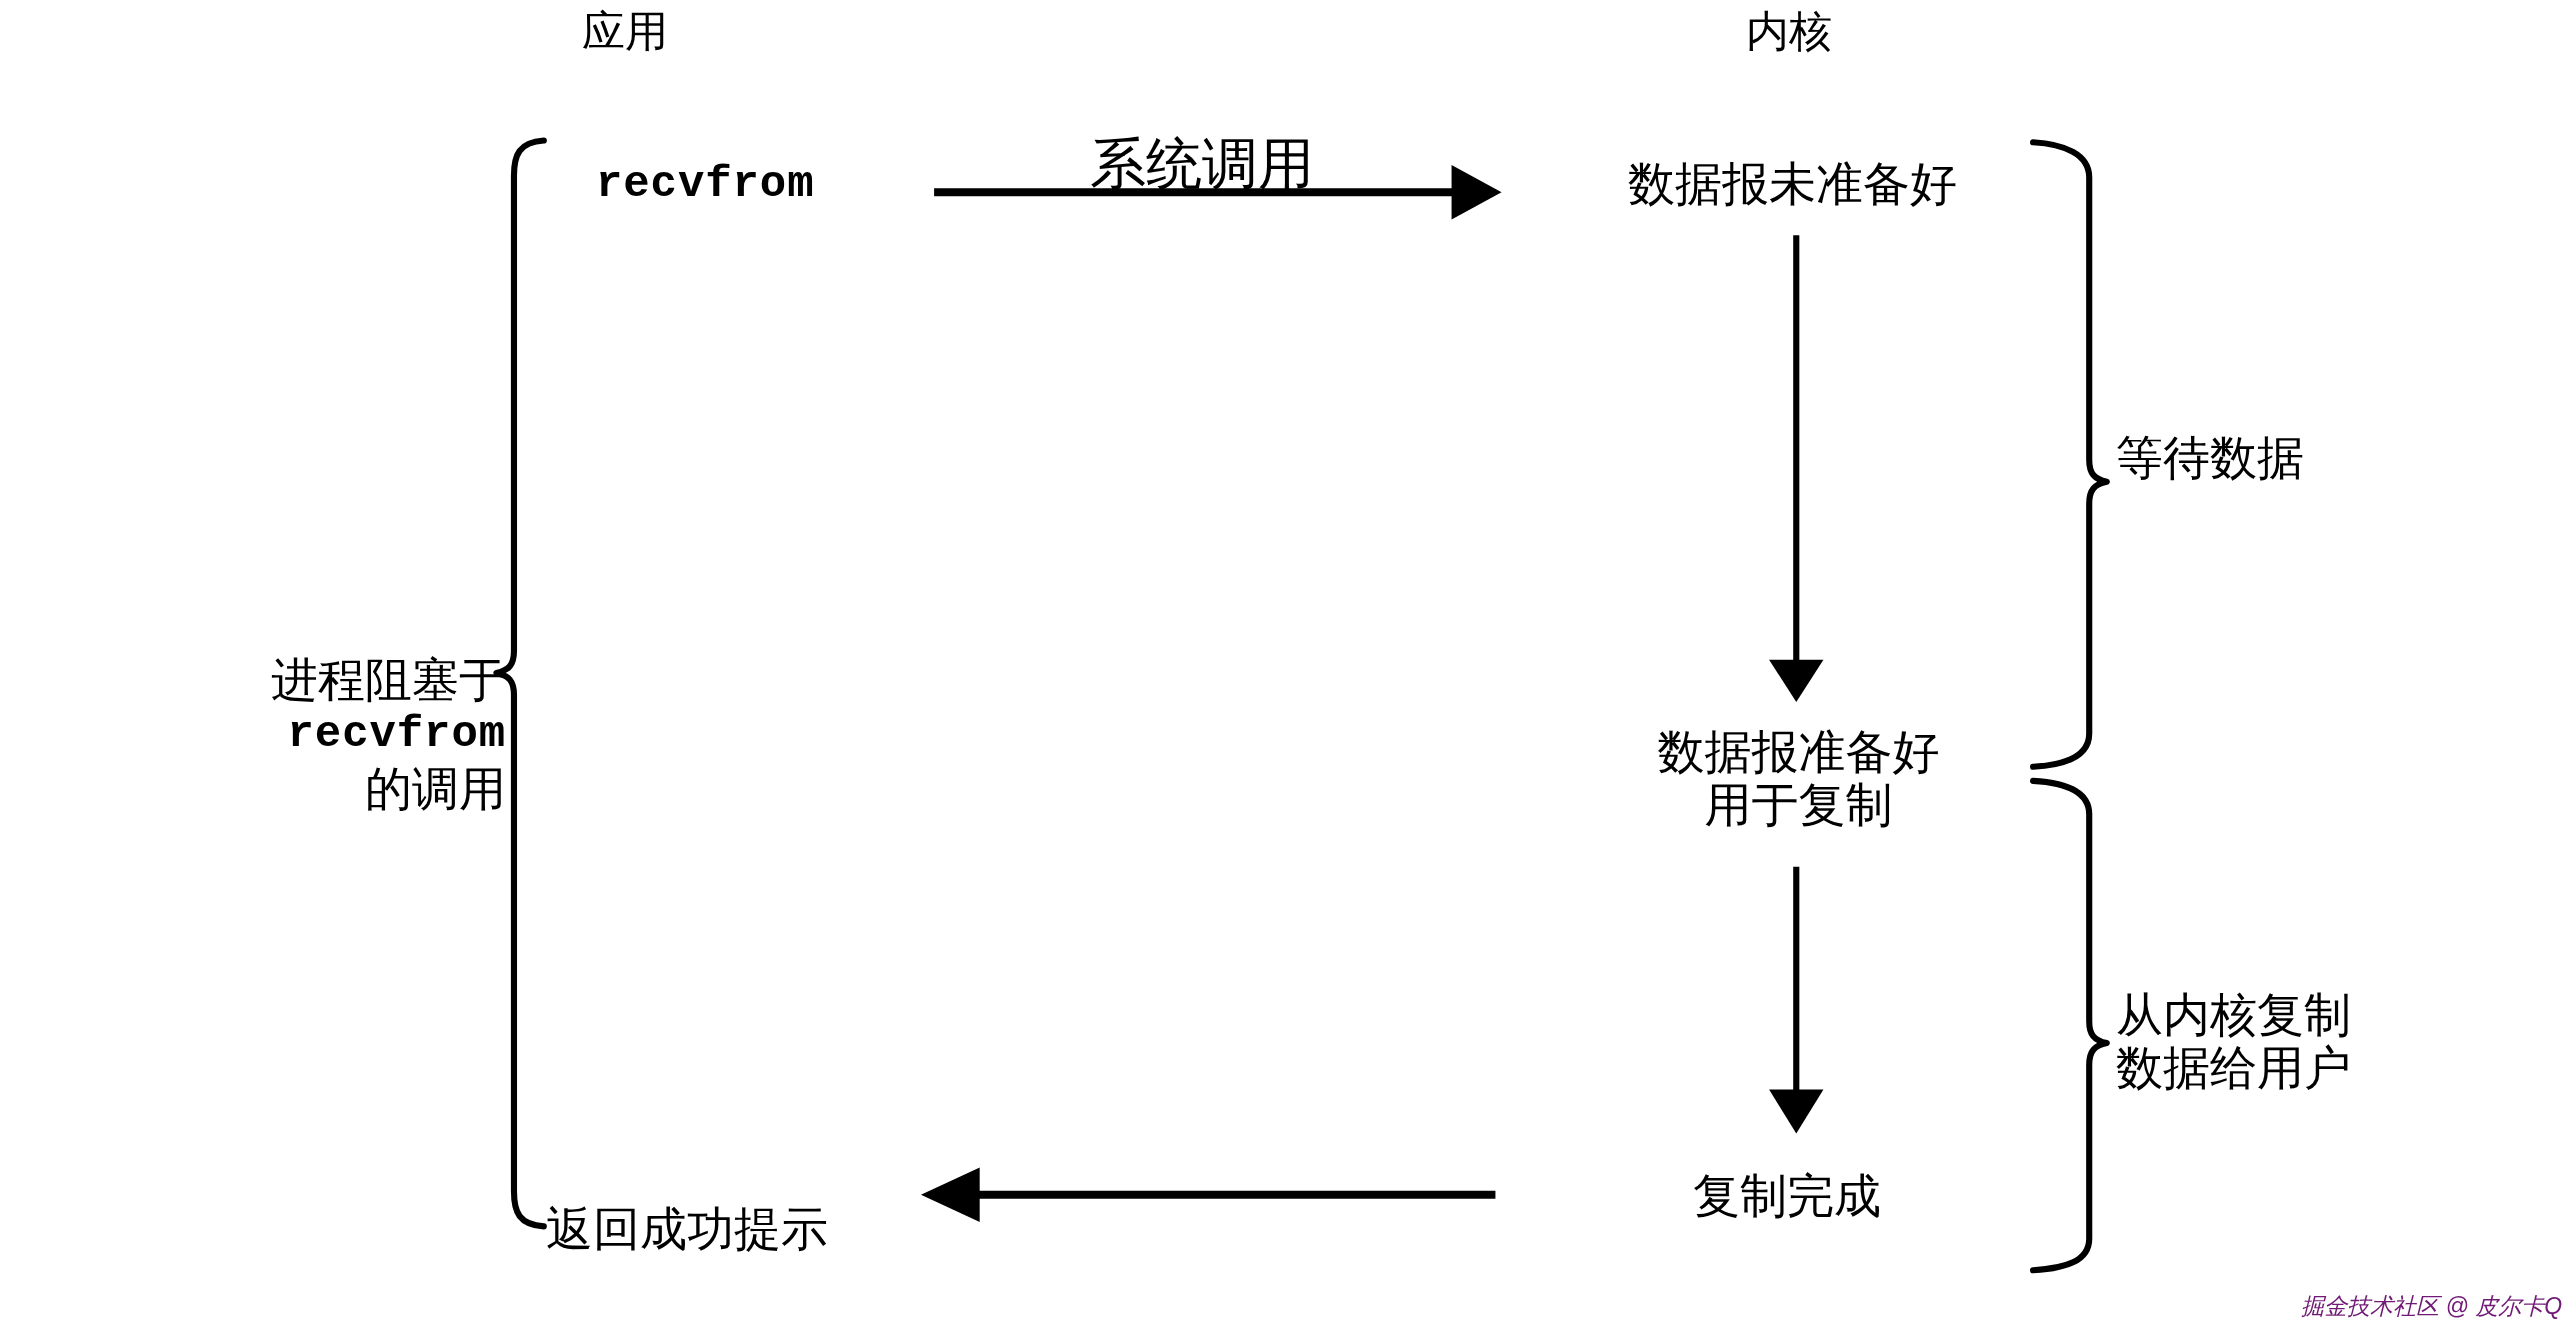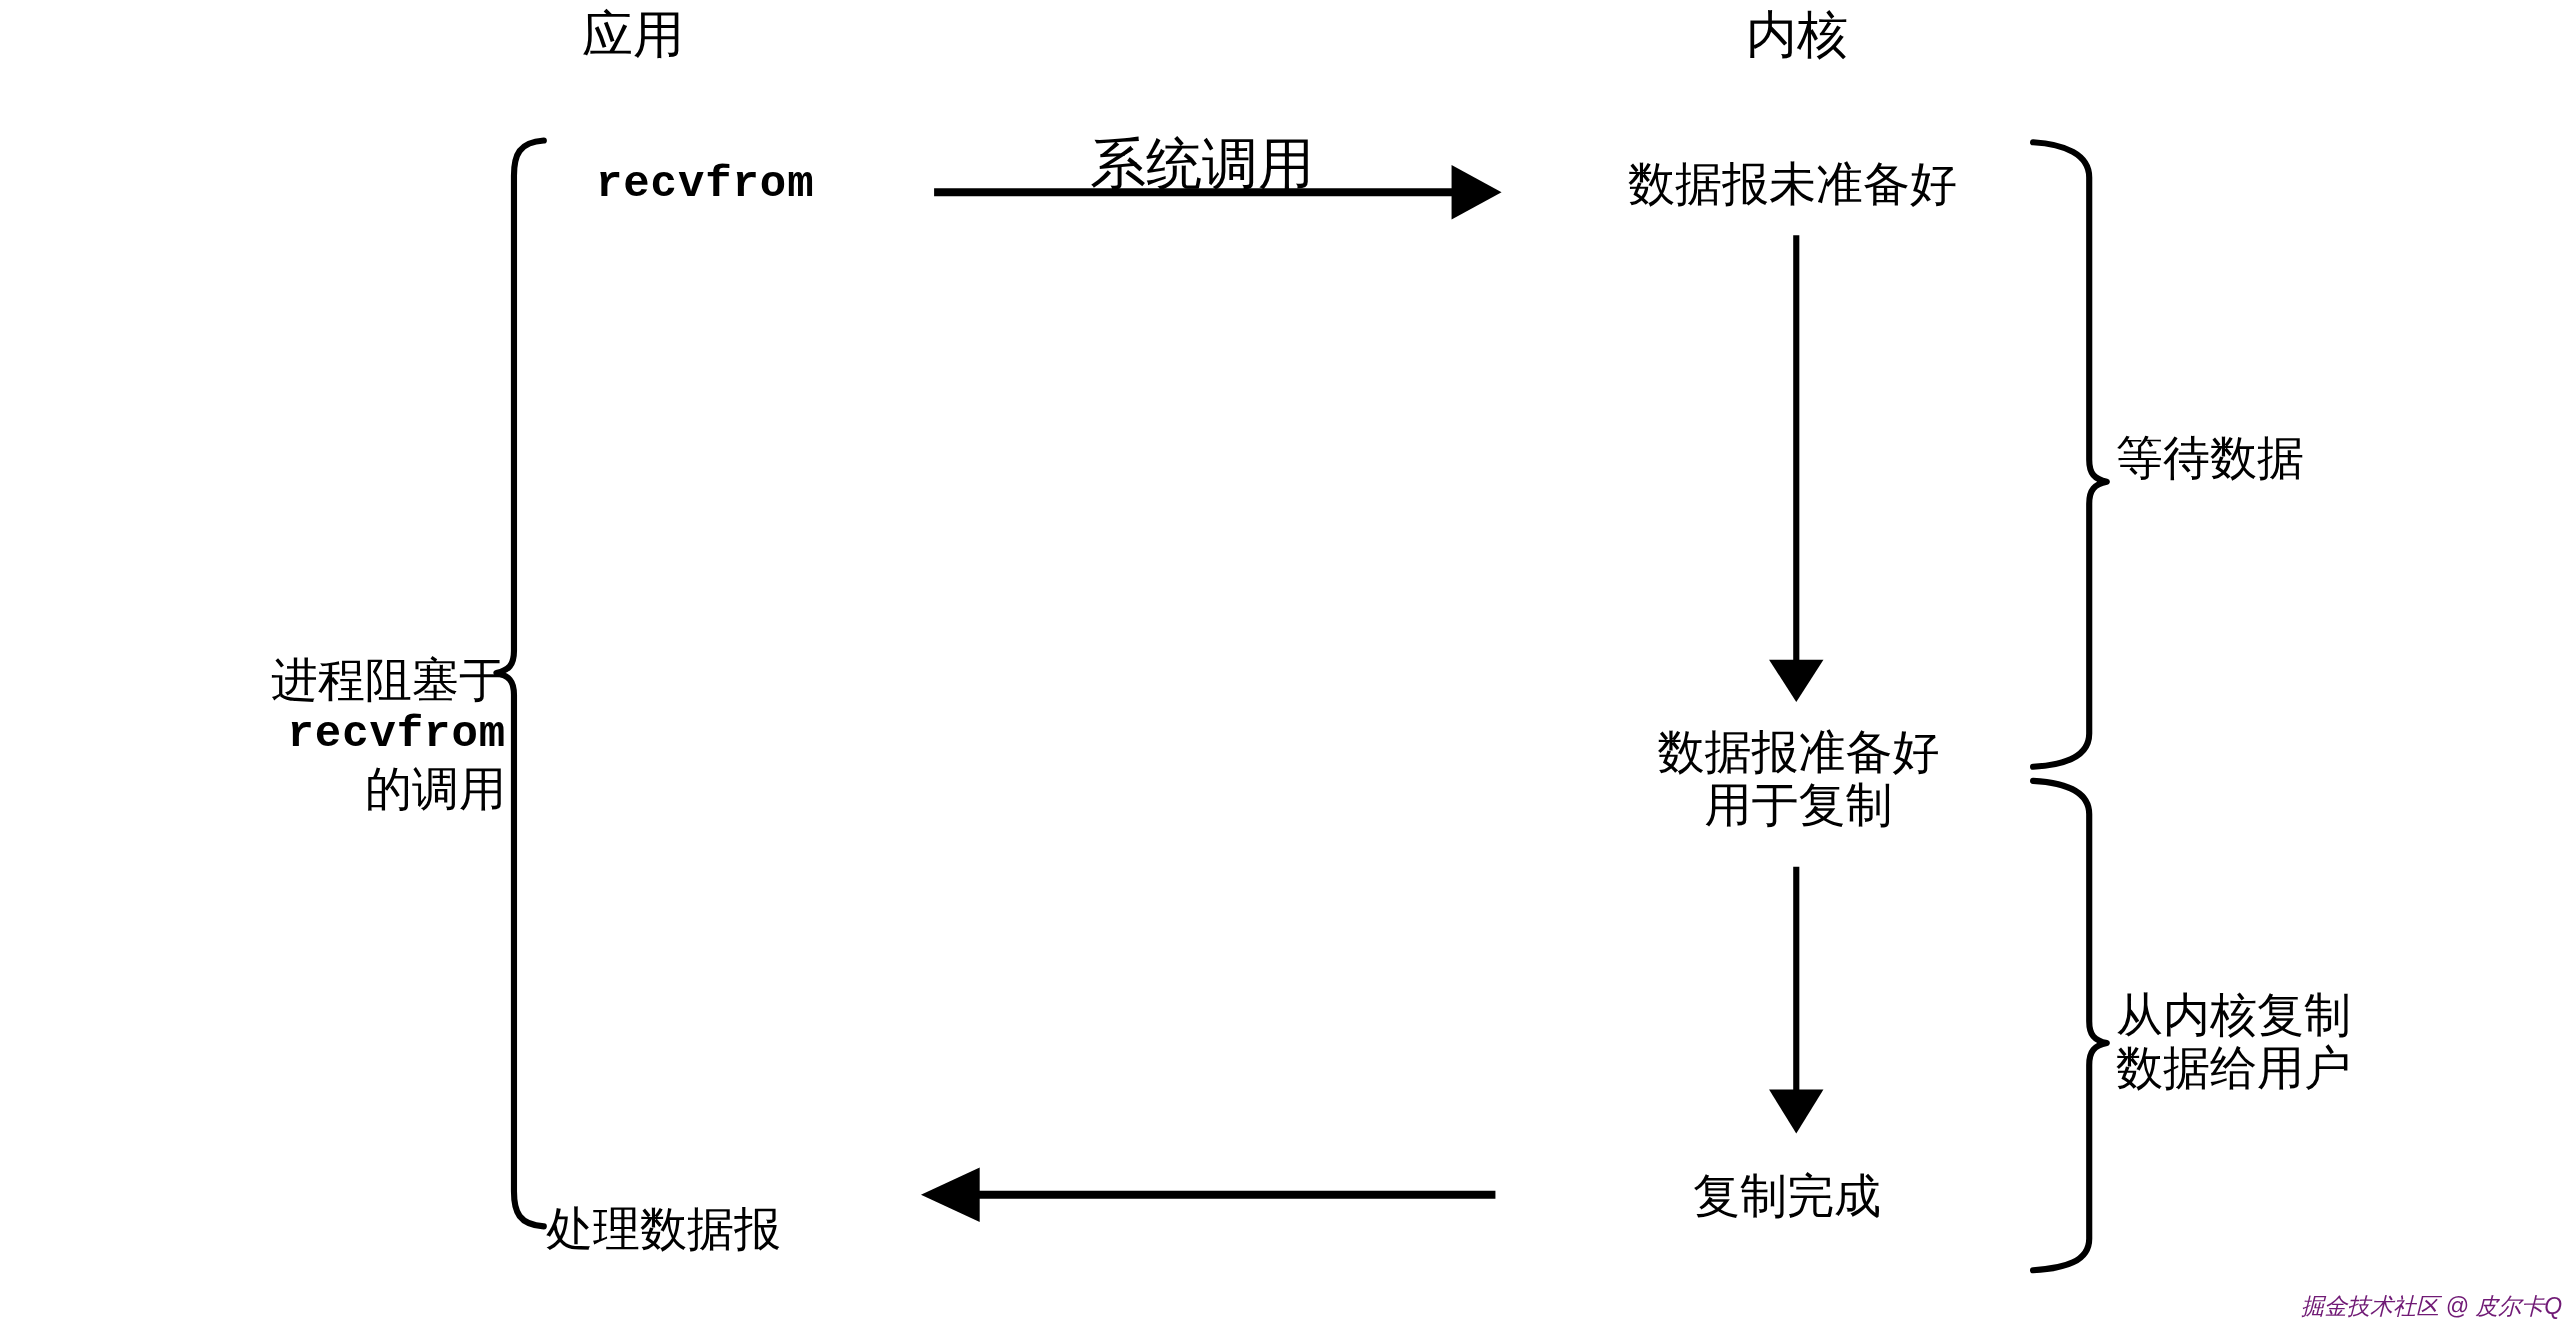--- a/index.html
+++ b/index.html
@@ -16,22 +16,22 @@
     font-family: "Liberation Serif", "DejaVu Serif", serif;
     color: #000000;
   }
   .txt {
     position: absolute;
     color: #000;
     white-space: nowrap;
     line-height: 1.12;
   }
   .col-title {
-    font-size: 51px;
-    font-family: Liberation Serif, serif;
+    font-size: 43px;
+    font-family: Liberation Sans, sans-serif;
     text-align: right;
   }
   .node {
     font-size: 47px;
     font-family: "Liberation Serif", "DejaVu Serif", serif;
   }
   .arrow-label {
     font-size: 56px;
     font-family: "Liberation Serif", "DejaVu Serif", serif;
   }
@@ -130,21 +130,21 @@
   <div class="txt col-title" style="left:1746px; top:7px;">内核</div>
 
   <div class="txt mono" style="left:596px; top:160px;">recvfrom</div>
 
   <div class="txt" style="left:225px; top:614px; width:281px; text-align:right;">
     <div class="node" style="line-height:1.18;margin-top:39px;">进程阻塞于</div>
     <div class="mono" style="line-height:1.22;">recvfrom</div>
     <div class="node" style="line-height:1.18;">的调用</div>
   </div>
 
-  <div class="txt node" style="left:546px; top:1203px;">处理数据报</div>
+  <div class="txt node" style="left:546px; top:1203px;">返回成功提示</div>
 
   <div class="txt arrow-label" style="left:1090px; top:133px;">系统调用</div>
 
 
   <div class="txt node" style="left:1628px; top:158px;">数据报未准备好</div>
 
   <div class="txt centered" style="left:1579px; top:726px; width:439px;">
     <div class="node">数据报准备好</div>
     <div class="node">用于复制</div>
   </div>

